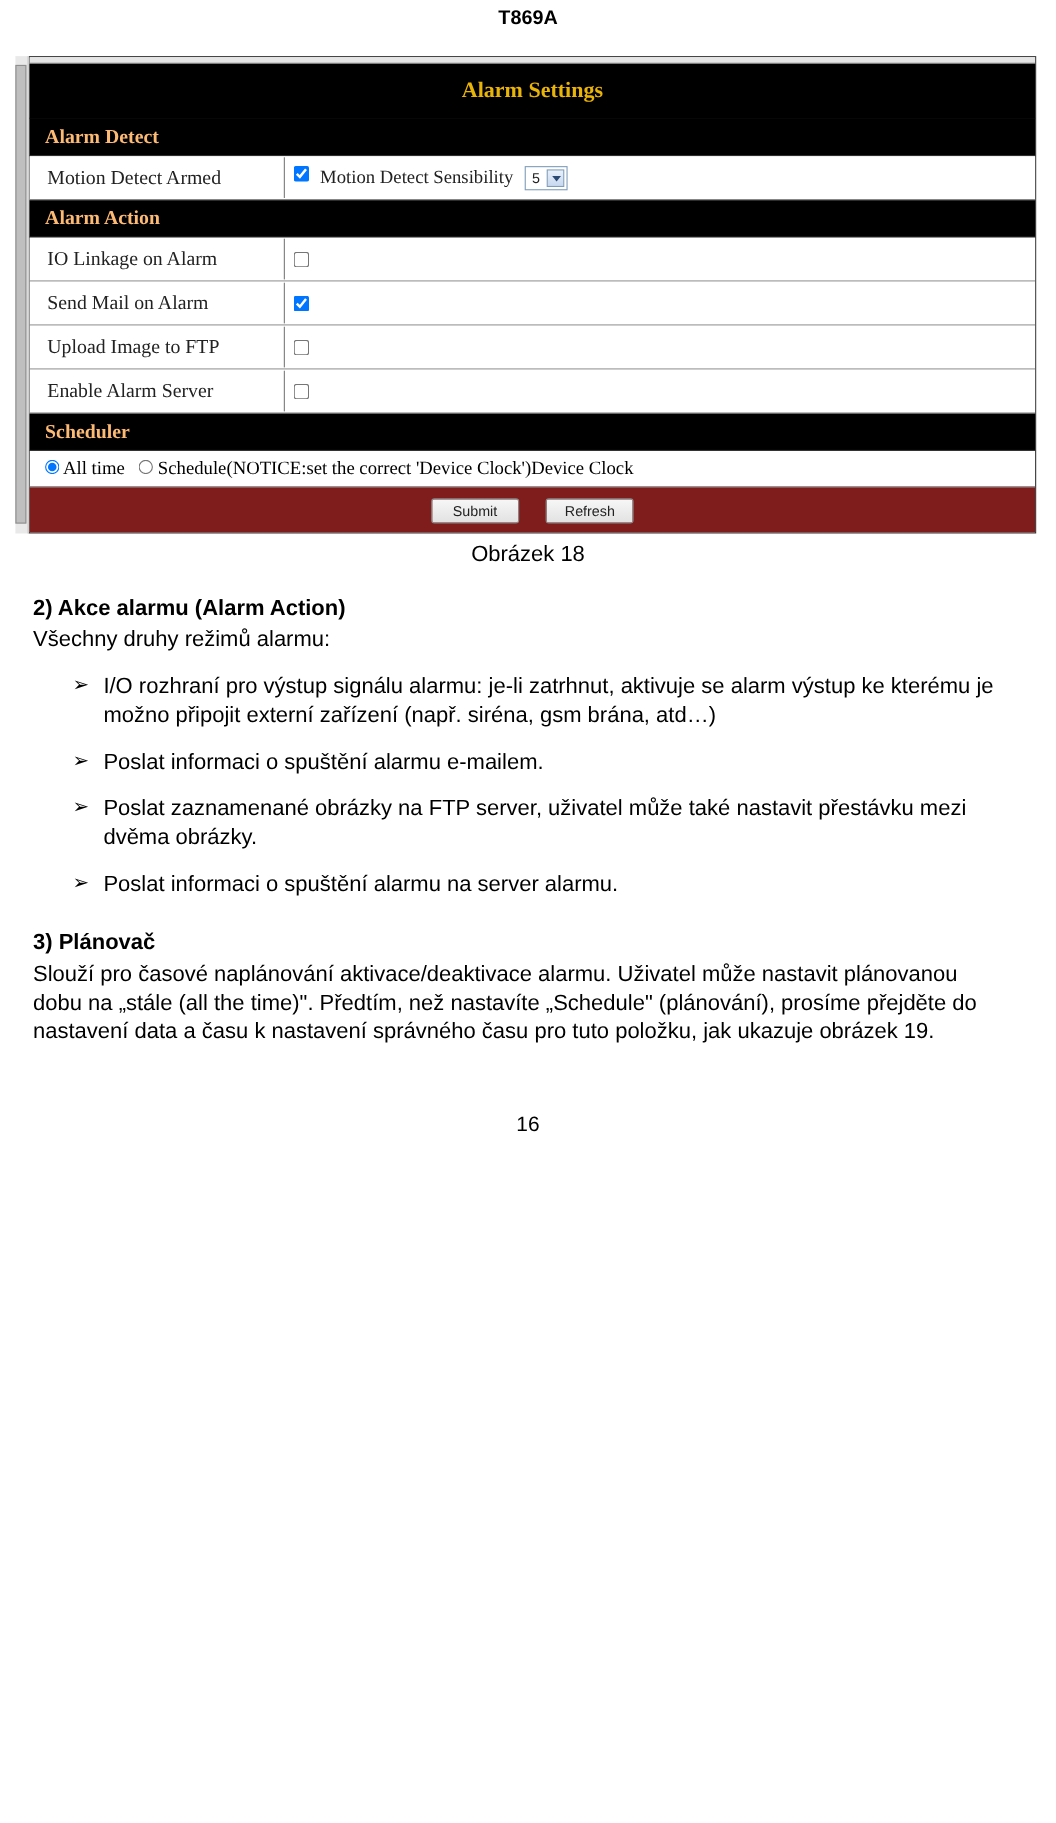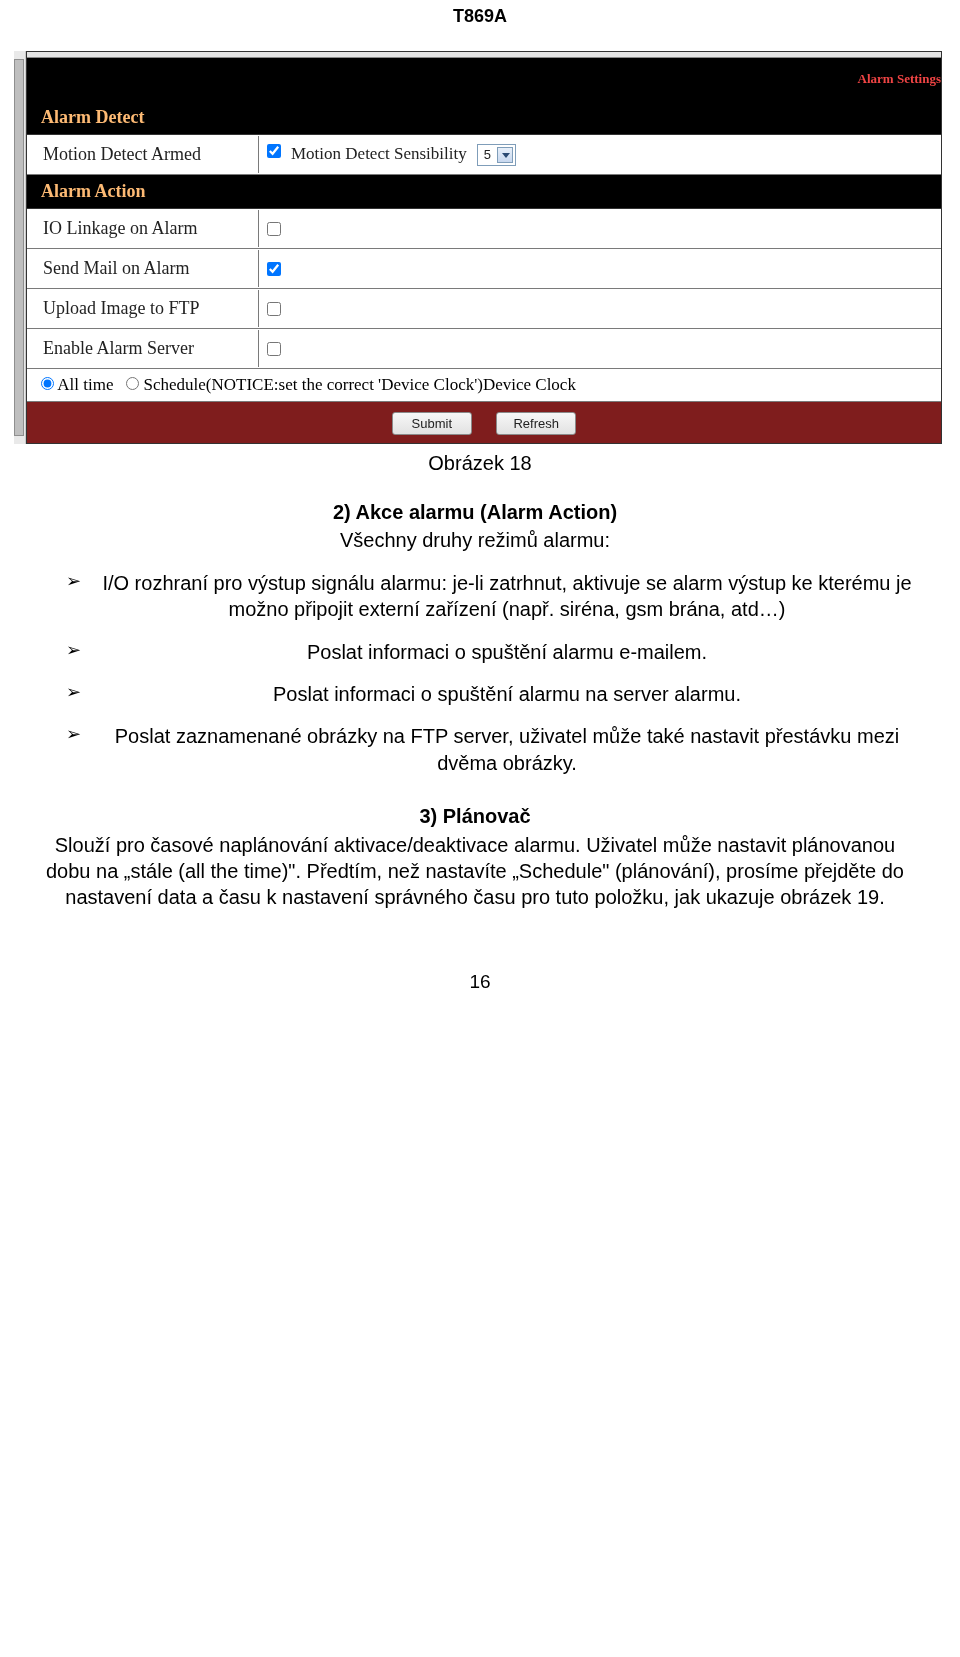--- a/index.html
+++ b/index.html
@@ -49,24 +49,24 @@
     border: 1px solid #333;
     background: #fff;
   }
   .grey-row {
     height: 6px;
     background: #e5e5e5;
     border-bottom: 1px solid #8a8a8a;
   }
   .title-row {
     background: #000;
-    color: #ef4444;
-    text-align: right;
-    font-family: "Times New Roman", serif;
-    font-size: 13px;
+    color: #eab308;
+    text-align: center;
+    font-family: "Times New Roman", serif;
+    font-size: 20px;
     font-weight: bold;
     padding: 13px 0;
     border-bottom: 1px solid #000;
   }
   .section-row {
     background: #000;
     color: #fdba74;
     font-family: "Times New Roman", serif;
     font-weight: bold;
     font-size: 18px;
@@ -159,21 +159,20 @@
   }
   .caption {
     text-align: center;
     font-size: 20px;
     padding: 8px 0 24px;
   }
   .doc-body {
     padding: 0 40px 0 30px;
     font-size: 20px;
     line-height: 1.32;
-    text-align: center;
   }
   .doc-body .bold-line {
     font-weight: bold;
     margin-bottom: 2px;
   }
   ul.arrows {
     list-style: none;
     padding: 0 0 0 36px;
     margin: 2px 0 0 0;
   }
@@ -248,20 +247,21 @@
             <input type="checkbox" style="">
           </div>
       </div>
       <div class="form-row">
         <div class="cell-label">Enable Alarm Server</div>
         <div class="cell-value">
             <input type="checkbox" style="">
           </div>
       </div>
 
+      <div class="section-row">Scheduler</div>
 
       <div class="scheduler-row">
         <label><input type="radio" name="sched" checked="" style=""> <span>All time</span></label>
         &nbsp;
         <label><input type="radio" name="sched" style=""> <span>Schedule(NOTICE:set the correct 'Device Clock')Device Clock</span></label>
       </div>
 
       <div class="button-row">
         <button class="btn">Submit</button>
         <button class="btn">Refresh</button>
@@ -271,22 +271,22 @@
 </div>
 
 <div class="caption">Obrázek 18</div>
 
 <div class="doc-body">
   <div class="bold-line">2) Akce alarmu (Alarm Action)</div>
   <div>Všechny druhy režimů alarmu:</div>
   <ul class="arrows">
     <li>I/O rozhraní pro výstup signálu alarmu: je-li zatrhnut, aktivuje se alarm výstup ke kterému je možno připojit externí zařízení (např. siréna, gsm brána, atd…)</li>
     <li>Poslat informaci o spuštění alarmu e-mailem.</li>
+    <li>Poslat zaznamenané obrázky na FTP server, uživatel může také nastavit přestávku mezi dvěma obrázky.</li>
     <li>Poslat informaci o spuštění alarmu na server alarmu.</li>
-    <li>Poslat zaznamenané obrázky na FTP server, uživatel může také nastavit přestávku mezi dvěma obrázky.</li>
   </ul>
 
   <div class="sec3">
     <div class="bold-line">3) Plánovač</div>
     <div>Slouží pro časové naplánování aktivace/deaktivace alarmu. Uživatel může nastavit plánovanou dobu na „stále (all the time)". Předtím, než nastavíte „Schedule" (plánování), prosíme přejděte do nastavení data a času k nastavení správného času pro tuto položku, jak ukazuje obrázek 19.</div>
   </div>
 </div>
 
 <div class="page-num">16</div>
 

